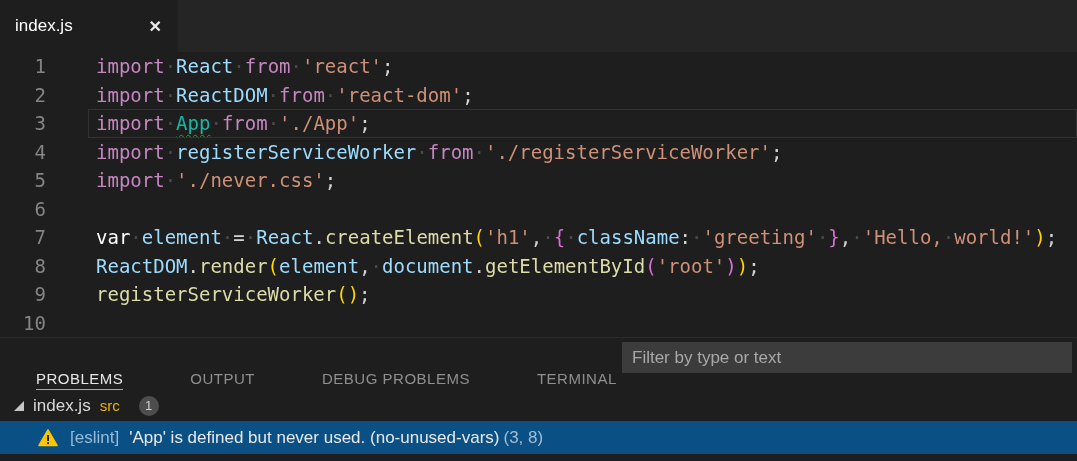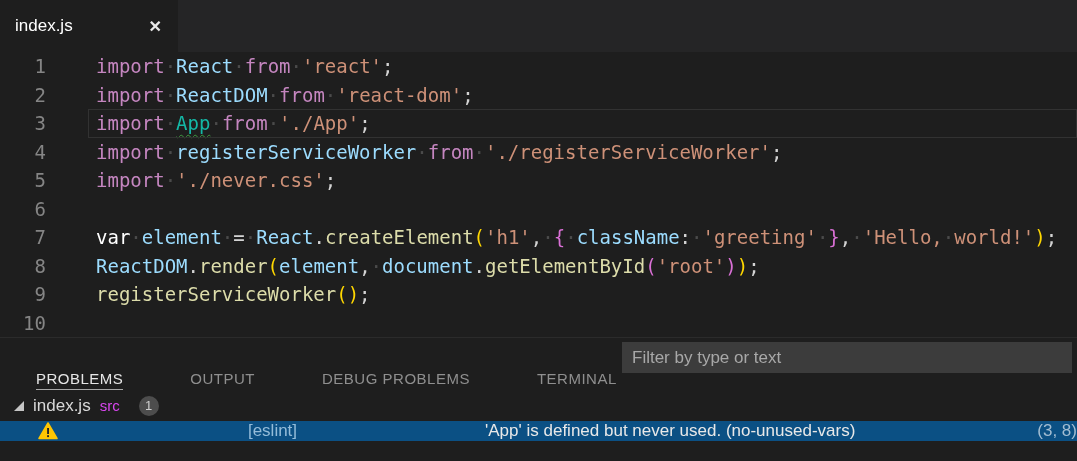--- a/index.html
+++ b/index.html
@@ -46,27 +46,27 @@
         padding-bottom:2px; border-bottom:1px solid transparent; }
   .ptab.active { color:#e7e7e7; border-bottom:1px solid #a8a8a8; }
   .filter { position:absolute; right:5px; top:4px; width:450px; height:31px;
         background:#3c3c3c; border:none; outline:none; color:#cccccc;
         font-size:17px; padding:0 10px; font-family:"Liberation Sans",sans-serif; }
   .filter::placeholder { color:#a8a8a8; }
 
   .tree-row1 { height:31px; display:flex; align-items:center; padding-left:13px;
         cursor:pointer; }
   .tree-row1 .file { color:#d8d8d8; font-size:17px; margin-left:8px; }
-  .tree-row1 .path { color:#d946ef; font-size:15px; margin-left:9px; }
+  .tree-row1 .path { color:#eab308; font-size:15px; margin-left:9px; }
   .badge { background:#4d4d4d; color:#cfcfcf; font-size:13px; min-width:20px;
         height:20px; border-radius:10px; text-align:center; line-height:20px;
         margin-left:19px; padding:0 2px; }
 
-  .tree-row2 { height:20px; display:flex; align-items:center; cursor:pointer;
-        background:#0b5084;justify-content:space-between; }
+  .tree-row2 { height:33px; display:flex; align-items:center; cursor:pointer;
+        background:#0b5084; }
   .tree-row2 .warn { margin-left:38px; display:flex; }
   .tree-row2 .src  { color:#94bcd9; font-size:17px; margin-left:12px; }
   .tree-row2 .msg  { color:#e8e8e8; font-size:17px; margin-left:10px; }
   .tree-row2 .pos  { color:#a3bdd2; font-size:17px; margin-left:4px; }
 </style>
 </head>
 <body>
 
 <div class="tabbar">
   <div class="tab active">

